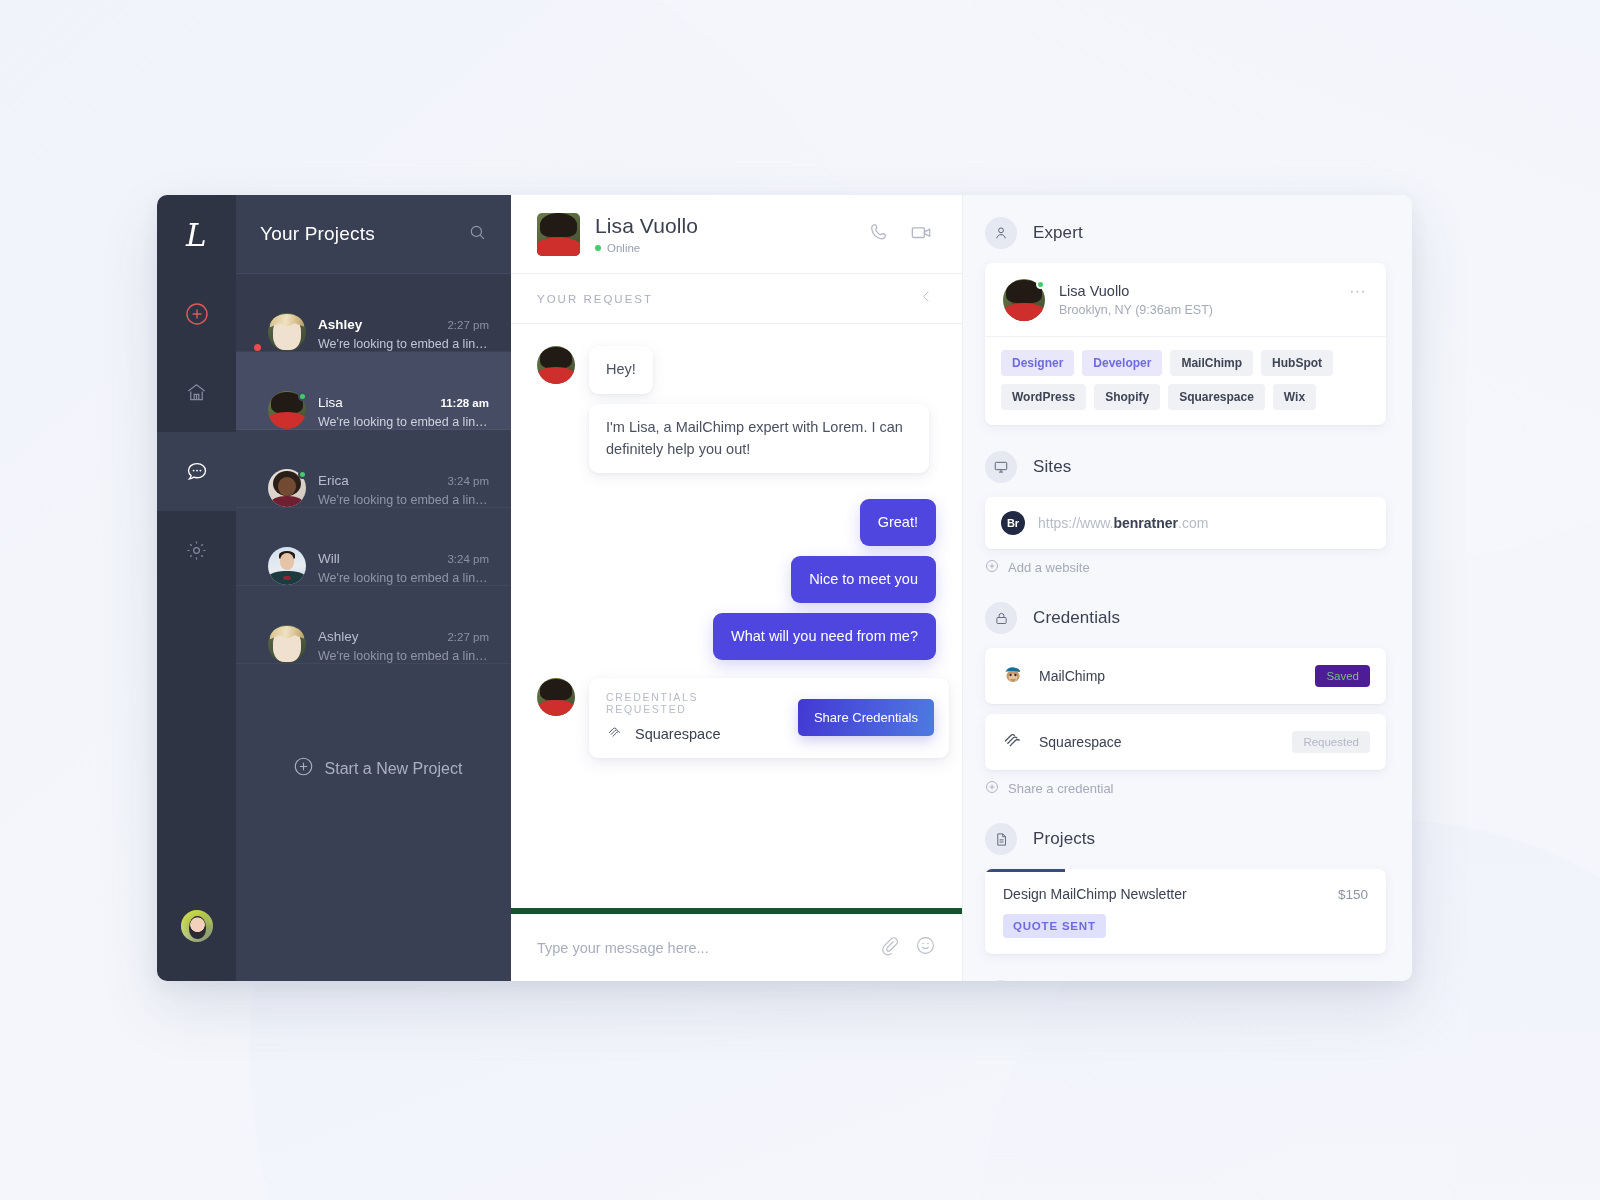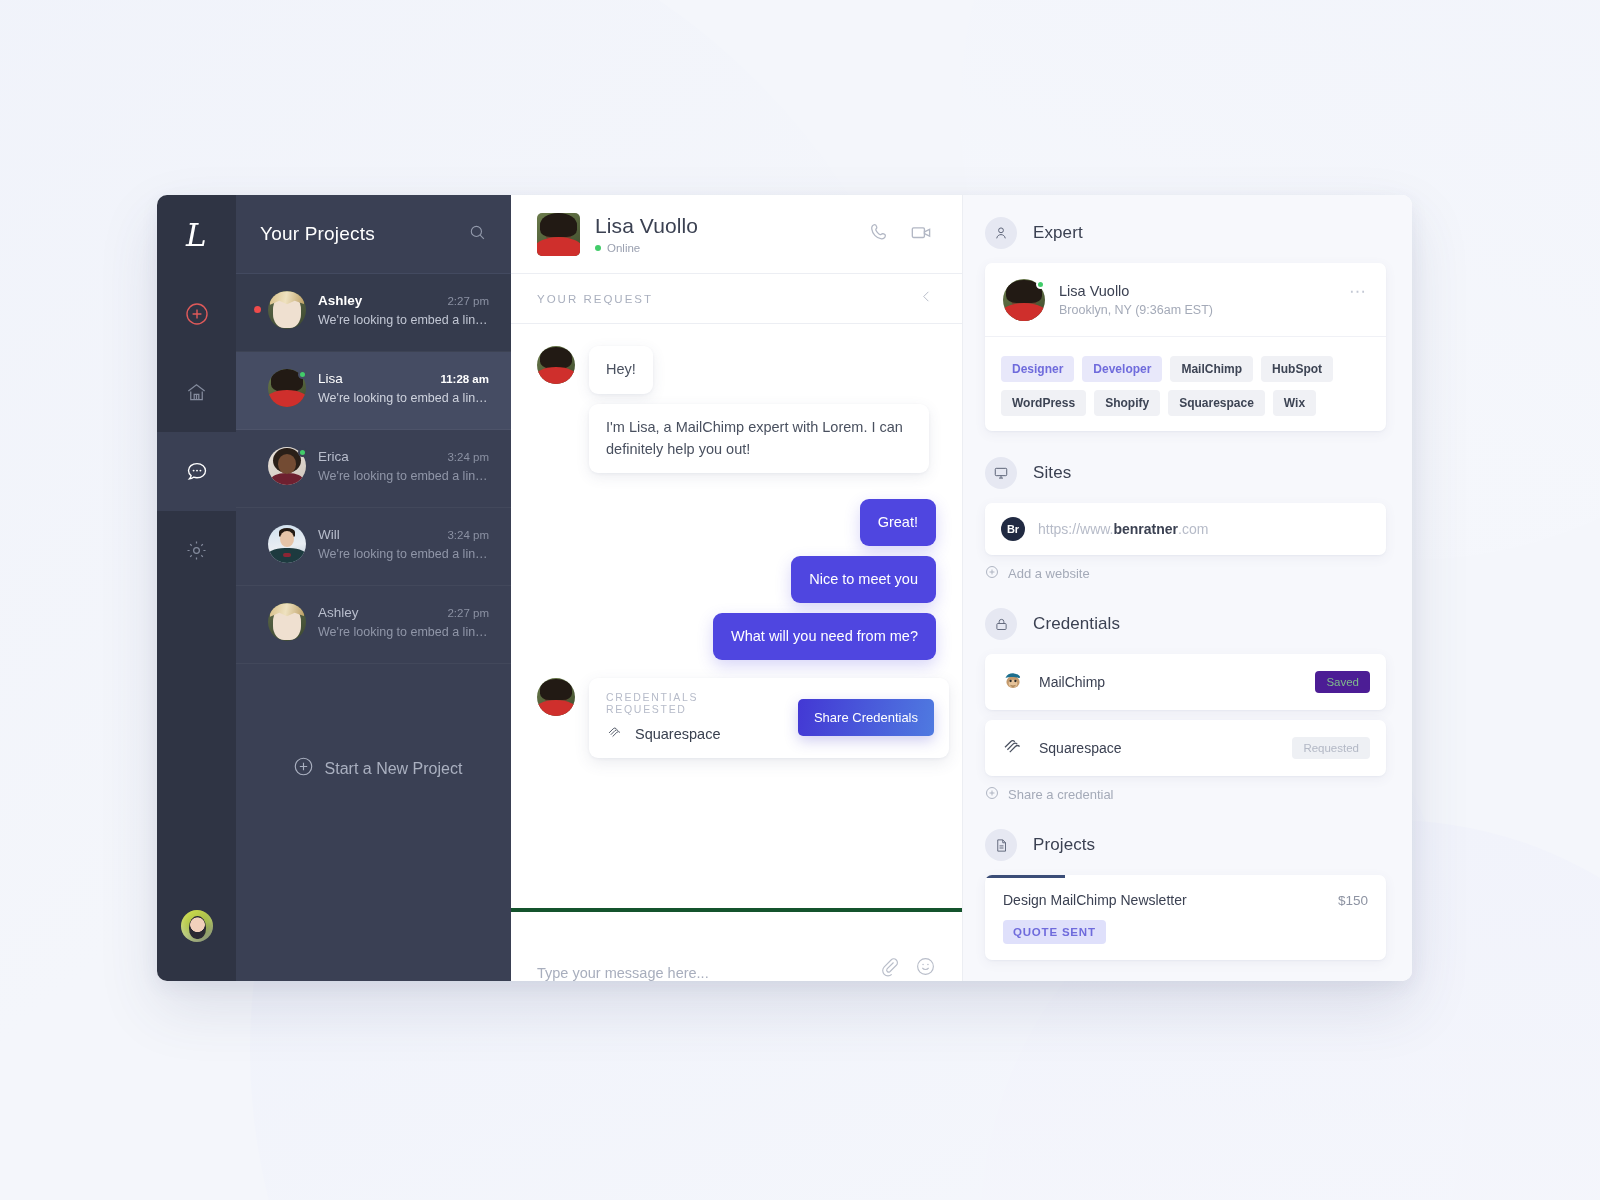--- a/index.html
+++ b/index.html
@@ -104,22 +104,22 @@
     display: flex; align-items: center; justify-content: space-between;
     padding: 0 24px 0 24px;
     border-bottom: 1px solid #434a60;
   }
   .conv-title {
     color: #ffffff; font-size: 19px; font-weight: 400; letter-spacing: .2px;
   }
   .conv-list { flex: 1 1 auto; }
   .conv-item {
     height: 78px;
-    display: flex; align-items: center;
-    padding: 0 22px 6px 18px;
+    display: flex; align-items: flex-end;
+    padding: 0 22px 0 18px;
     cursor: pointer;
     position: relative;
     border-bottom: 1px solid rgba(255,255,255,.045);
   }
   .conv-item.unread-row { background: #353b4d; }
   .conv-item.active { background: #454c63; }
   .dot-unread {
     width: 7px; height: 7px; border-radius: 50%;
     background: #ef4b4b; flex: 0 0 7px; margin-right: 7px;
   }
@@ -259,22 +259,22 @@
     font-size: 14.5px; color: #39404f;
   }
   .btn-share {
     background: linear-gradient(100deg,#4338d4 0%, #4f7ae0 100%);
     color: #fff; font-size: 13px; border: none; border-radius: 5px;
     padding: 11px 16px; cursor: pointer; white-space: nowrap;
     box-shadow: 0 5px 14px rgba(66,60,200,.25);
   }
   .composer {
     flex: 0 0 73px; height: 73px;
-    border-top: 4px solid #14532d;
-    display: flex; align-items: flex-end;
+    border-top: 6px solid #14532d;
+    display: flex; align-items: center;
     padding: 0 26px;
     gap: 31px;
   }
   .composer input {
     flex: 1 1 auto; border: none; outline: none;
     font-size: 14.5px; color: #39404f;
     font-family: "Liberation Sans", sans-serif;
     background: transparent;
   }
   .composer input::placeholder { color: #a8aebd; }
@@ -312,21 +312,21 @@
     border-radius: 50%; background: #42cc6a; border: 2px solid #fff;
   }
   .expert-name { font-size: 14.5px; color: #3b4152; font-weight: 400; }
   .expert-loc { font-size: 12.5px; color: #a4aab8; margin-top: 4px; }
   .dots-btn {
     margin-left: auto; color: #c3c8d4; font-size: 17px; letter-spacing: 2px;
     cursor: pointer; align-self: flex-start; padding-top: 2px;
   }
   .tags {
     border-top: 1px solid #f0f1f6;
-    padding: 19px 16px 15px 16px;
+    padding: 13px 16px 15px 16px;
     display: flex; flex-wrap: wrap; gap: 8px;
   }
   .tag {
     font-size: 12px; font-weight: 700; color: #3d4454;
     background: #f0f1f5; border-radius: 4px; padding: 6px 11px;
   }
   .tag.accent { color: #6f6bdc; background: #e8e8fa; }
   .site-card {
     display: flex; align-items: center; gap: 13px;
     padding: 14px 16px; margin-bottom: 10px;

